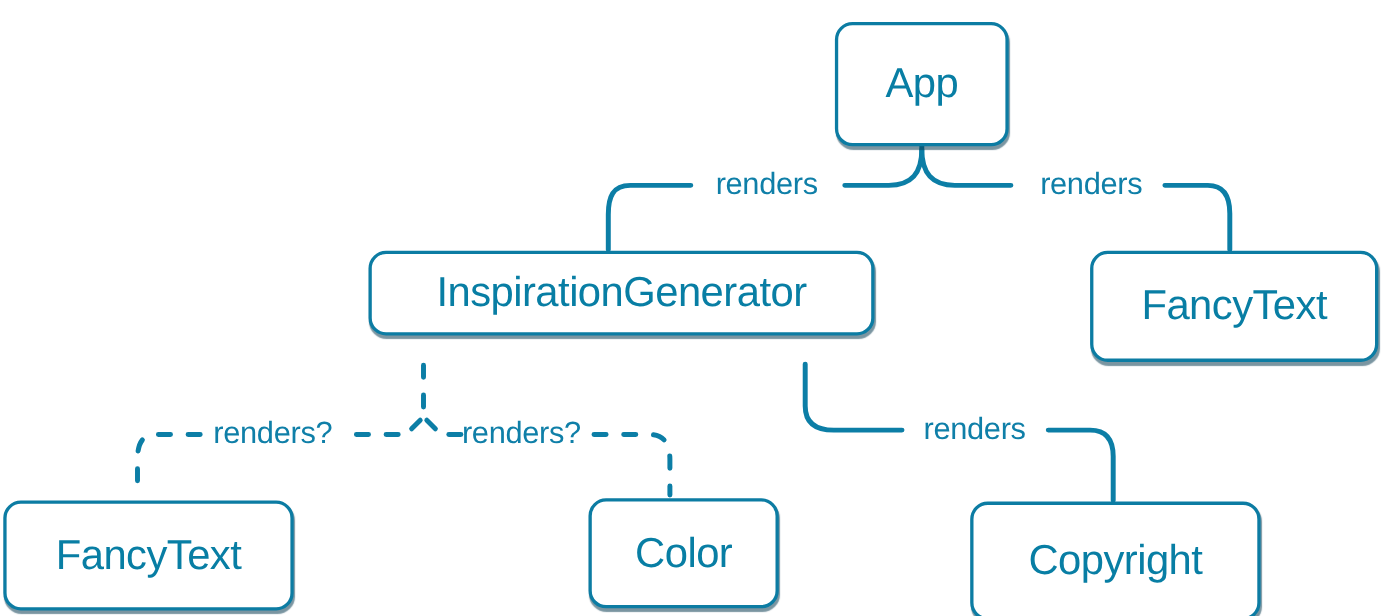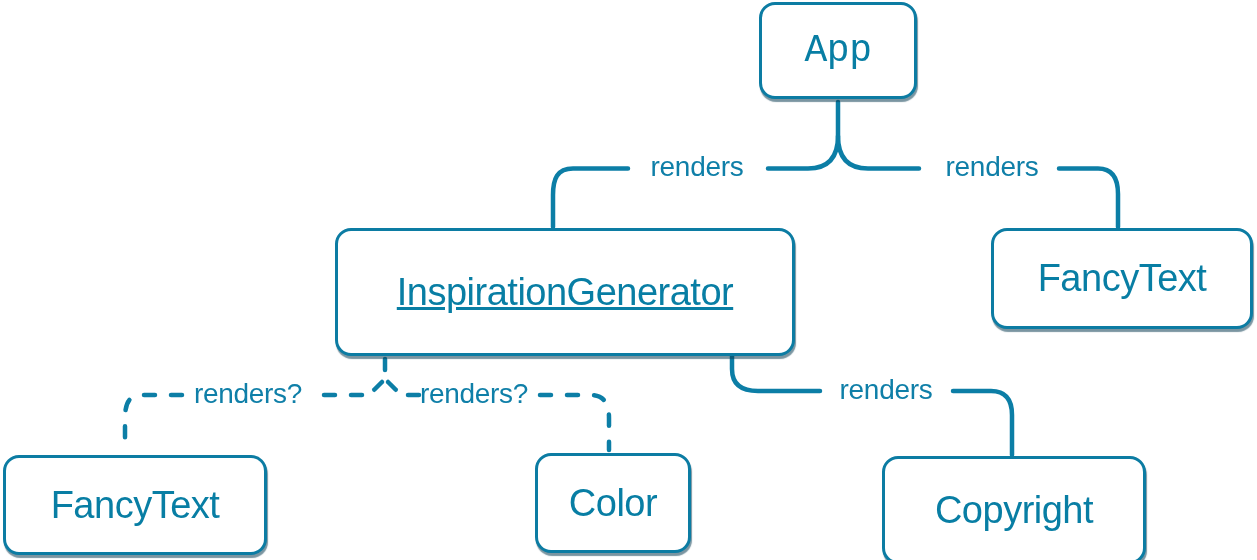--- a/index.html
+++ b/index.html
@@ -41,25 +41,25 @@
     box-shadow: 1px 3px 1px rgba(13, 62, 84, 0.55);
     color: #087ea4;
     font-size: 38px;
     font-weight: 400;
     display: flex;
     align-items: center;
     justify-content: center;
     white-space: nowrap;
     letter-spacing: -0.5px;
   }
-  .node-app                   { left: 759px;  top: 2px;   width: 158px; height: 97px; font-family: Liberation Mono, monospace;  }
-  .node-inspiration-generator { left: 335px;  top: 228px; width: 460px; height: 128px; text-decoration: underline; }
+  .node-app                   { left: 759px;  top: 20px;   width: 158px; height: 113px;  }
+  .node-inspiration-generator { left: 335px;  top: 228px; width: 460px; height: 77px; }
   .node-fancy-text-top        { left: 991px;  top: 228px; width: 262px; height: 101px; }
   .node-fancy-text-bottom     { left: 3px;    top: 455px; width: 264px; height: 100px; }
-  .node-color                 { left: 535px;  top: 453px; width: 156px; height: 100px; }
+  .node-color                 { left: 535px;  top: 453px; width: 173px; height: 100px; }
   .node-copyright             { left: 882px;  top: 456px; width: 264px; height: 108px;  }
   .edge-label {
     position: absolute;
     transform: translate(-50%, -50%);
     color: #0f7fa8;
     font-size: 28px;
     font-weight: 400;
     white-space: nowrap;
     letter-spacing: -0.3px;
   }

